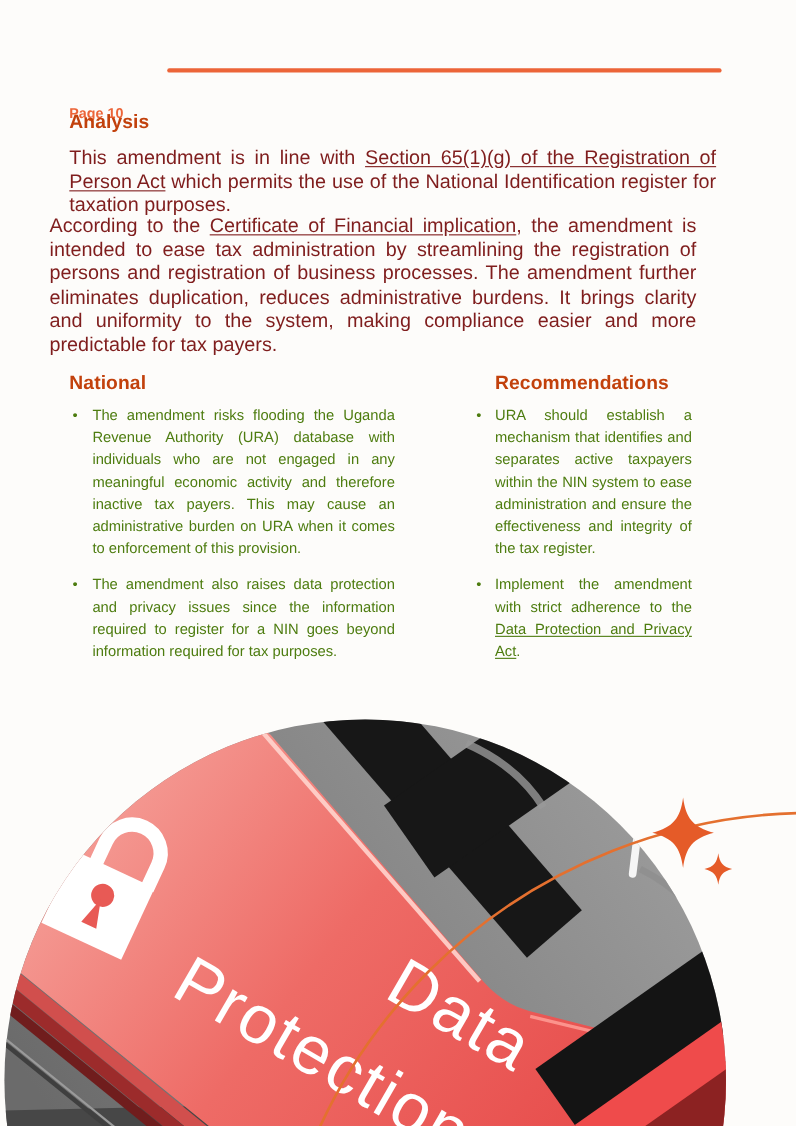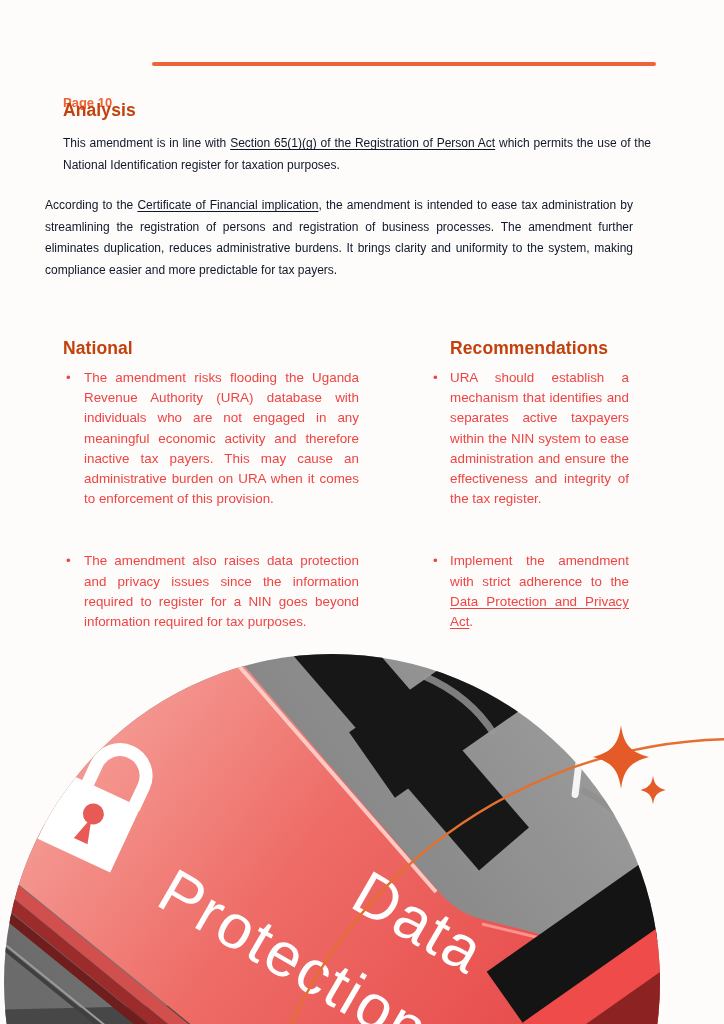--- a/index.html
+++ b/index.html
@@ -19,34 +19,34 @@
   }
   
   .h{
     margin:0;font-size:17.5px;font-weight:bold;color:#c2410c;letter-spacing:.1px;
   }
   .analysis-h{left:63px;top:100px;}
   .critique-h{left:63px;top:338px;}
   .rec-h{left:450px;top:338px;}
   
   .body{
-    margin:0;font-size:12px;line-height:21.6px;text-align:justify;color:#0f172a;
+    margin:0;font-size:18px;line-height:21.6px;text-align:justify;color:#7f1d1d;
   }
   .p1{left:63px;top:133px;width:588px;}
   .p2{left:45px;top:195px;width:588px;}
   .u{text-decoration:underline;text-underline-offset:2px;}
   
   .list{
     margin:0;padding:0;list-style:none;
-    font-size:13.4px;line-height:20.2px;text-align:justify;color:#ef4444;
+    font-size:13.4px;line-height:20.2px;text-align:justify;color:#4d7c0f;
   }
   .critique-list{left:63px;top:368px;width:296px;}
   .rec-list{left:433px;top:368px;width:196px;}
   .list li{position:relative;padding-left:21px;}
-  .list li + li{margin-top:42px;}
+  .list li + li{margin-top:12px;}
   .list li::before{content:"\2022";position:absolute;left:3px;}
   .rec-list li{padding-left:17px;}
   .rec-list li::before{left:0px;}
   
   .photo-svg{left:0;top:0;width:724px;height:1024px;}
   .key-text{
     font-family:"Liberation Sans",sans-serif;
     fill:#ffffff;letter-spacing:2px;font-size:62px;
   }
 </style>

